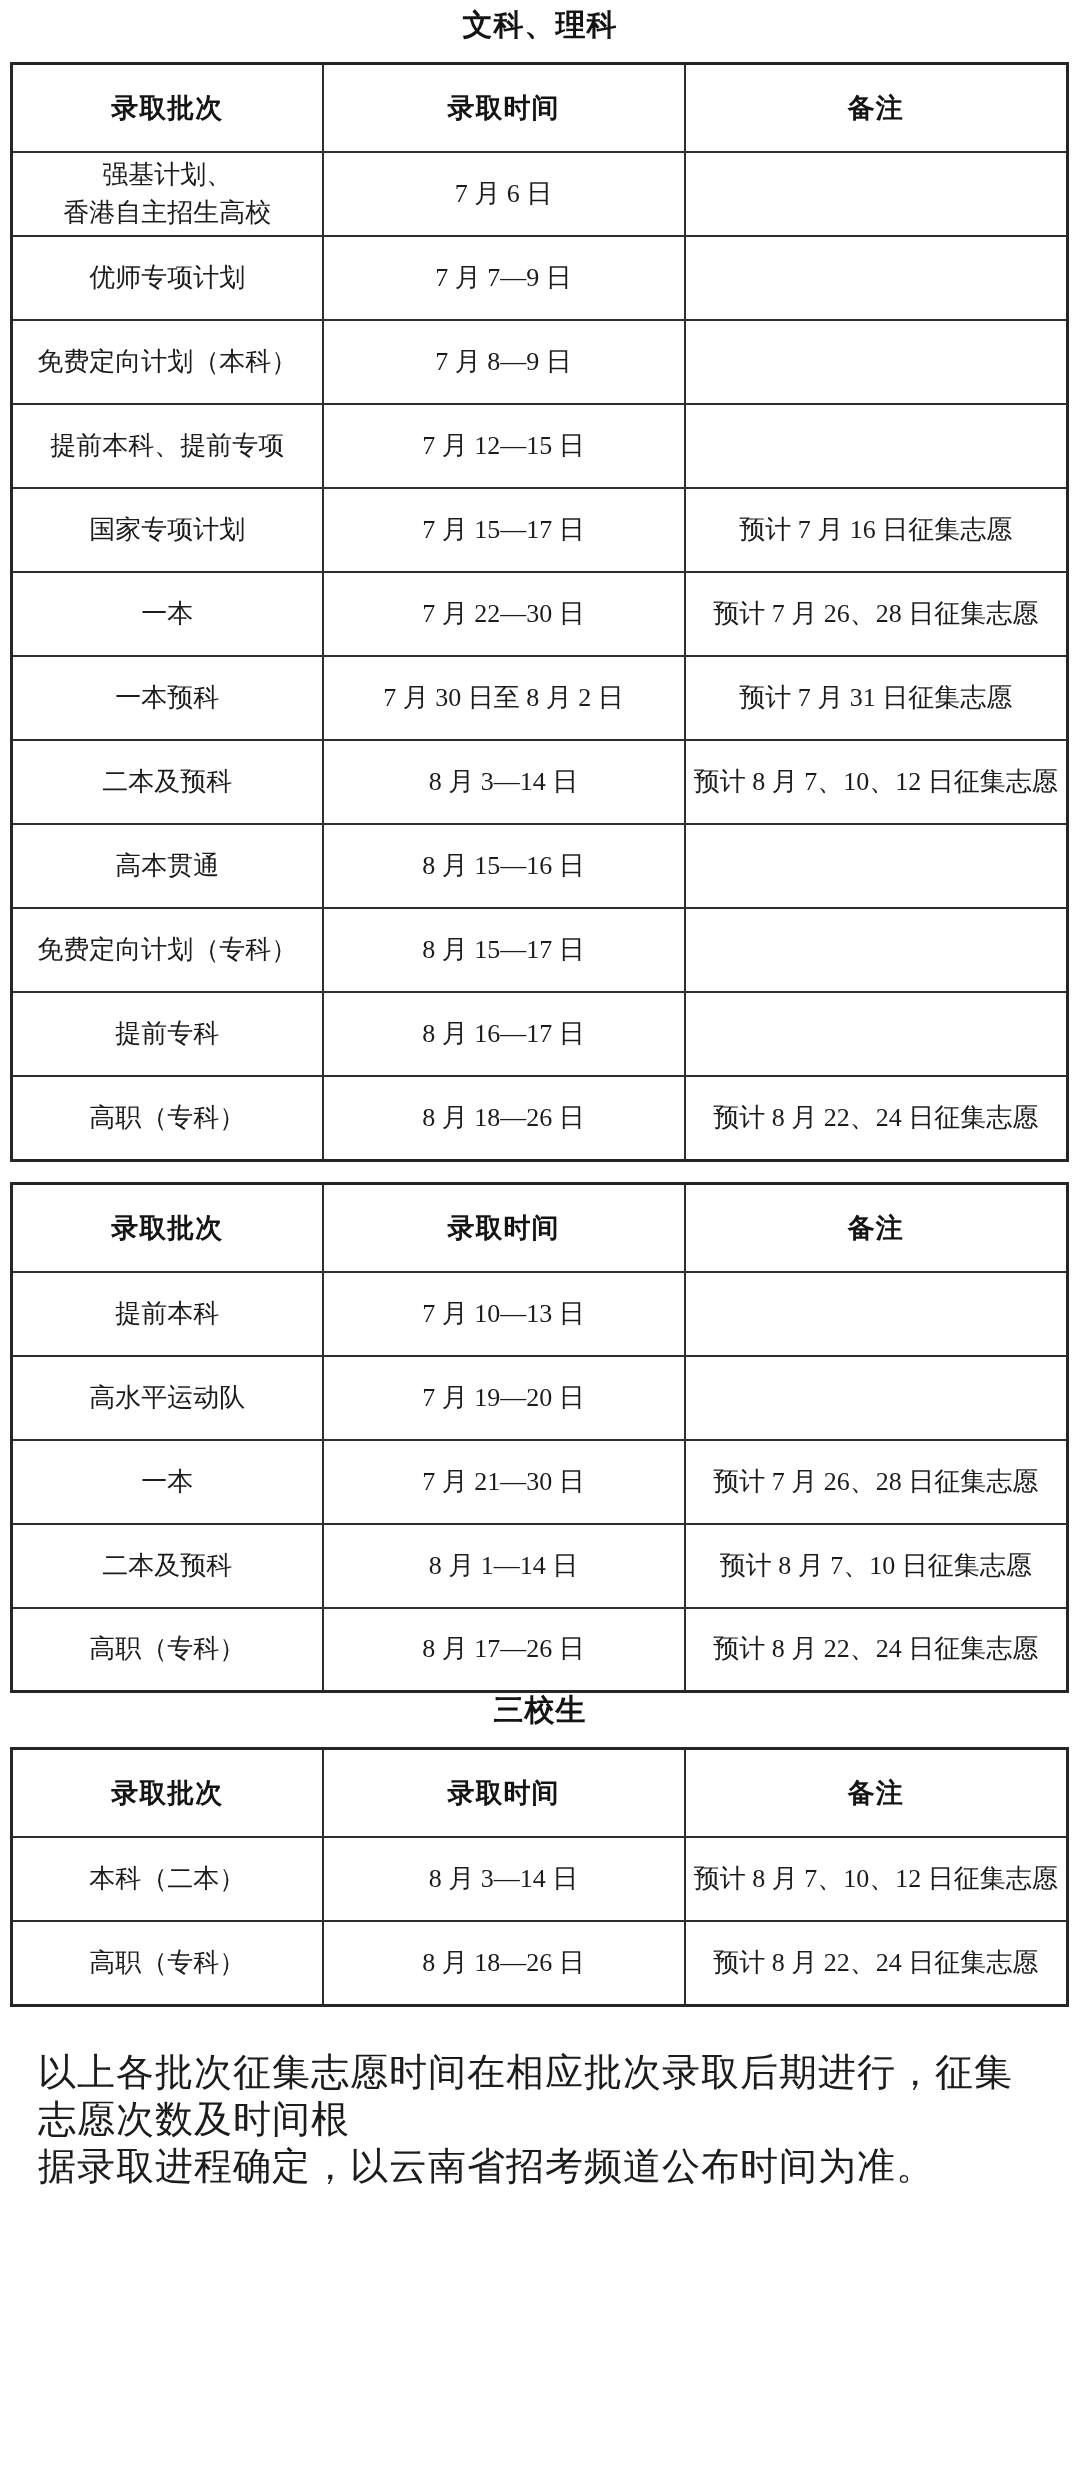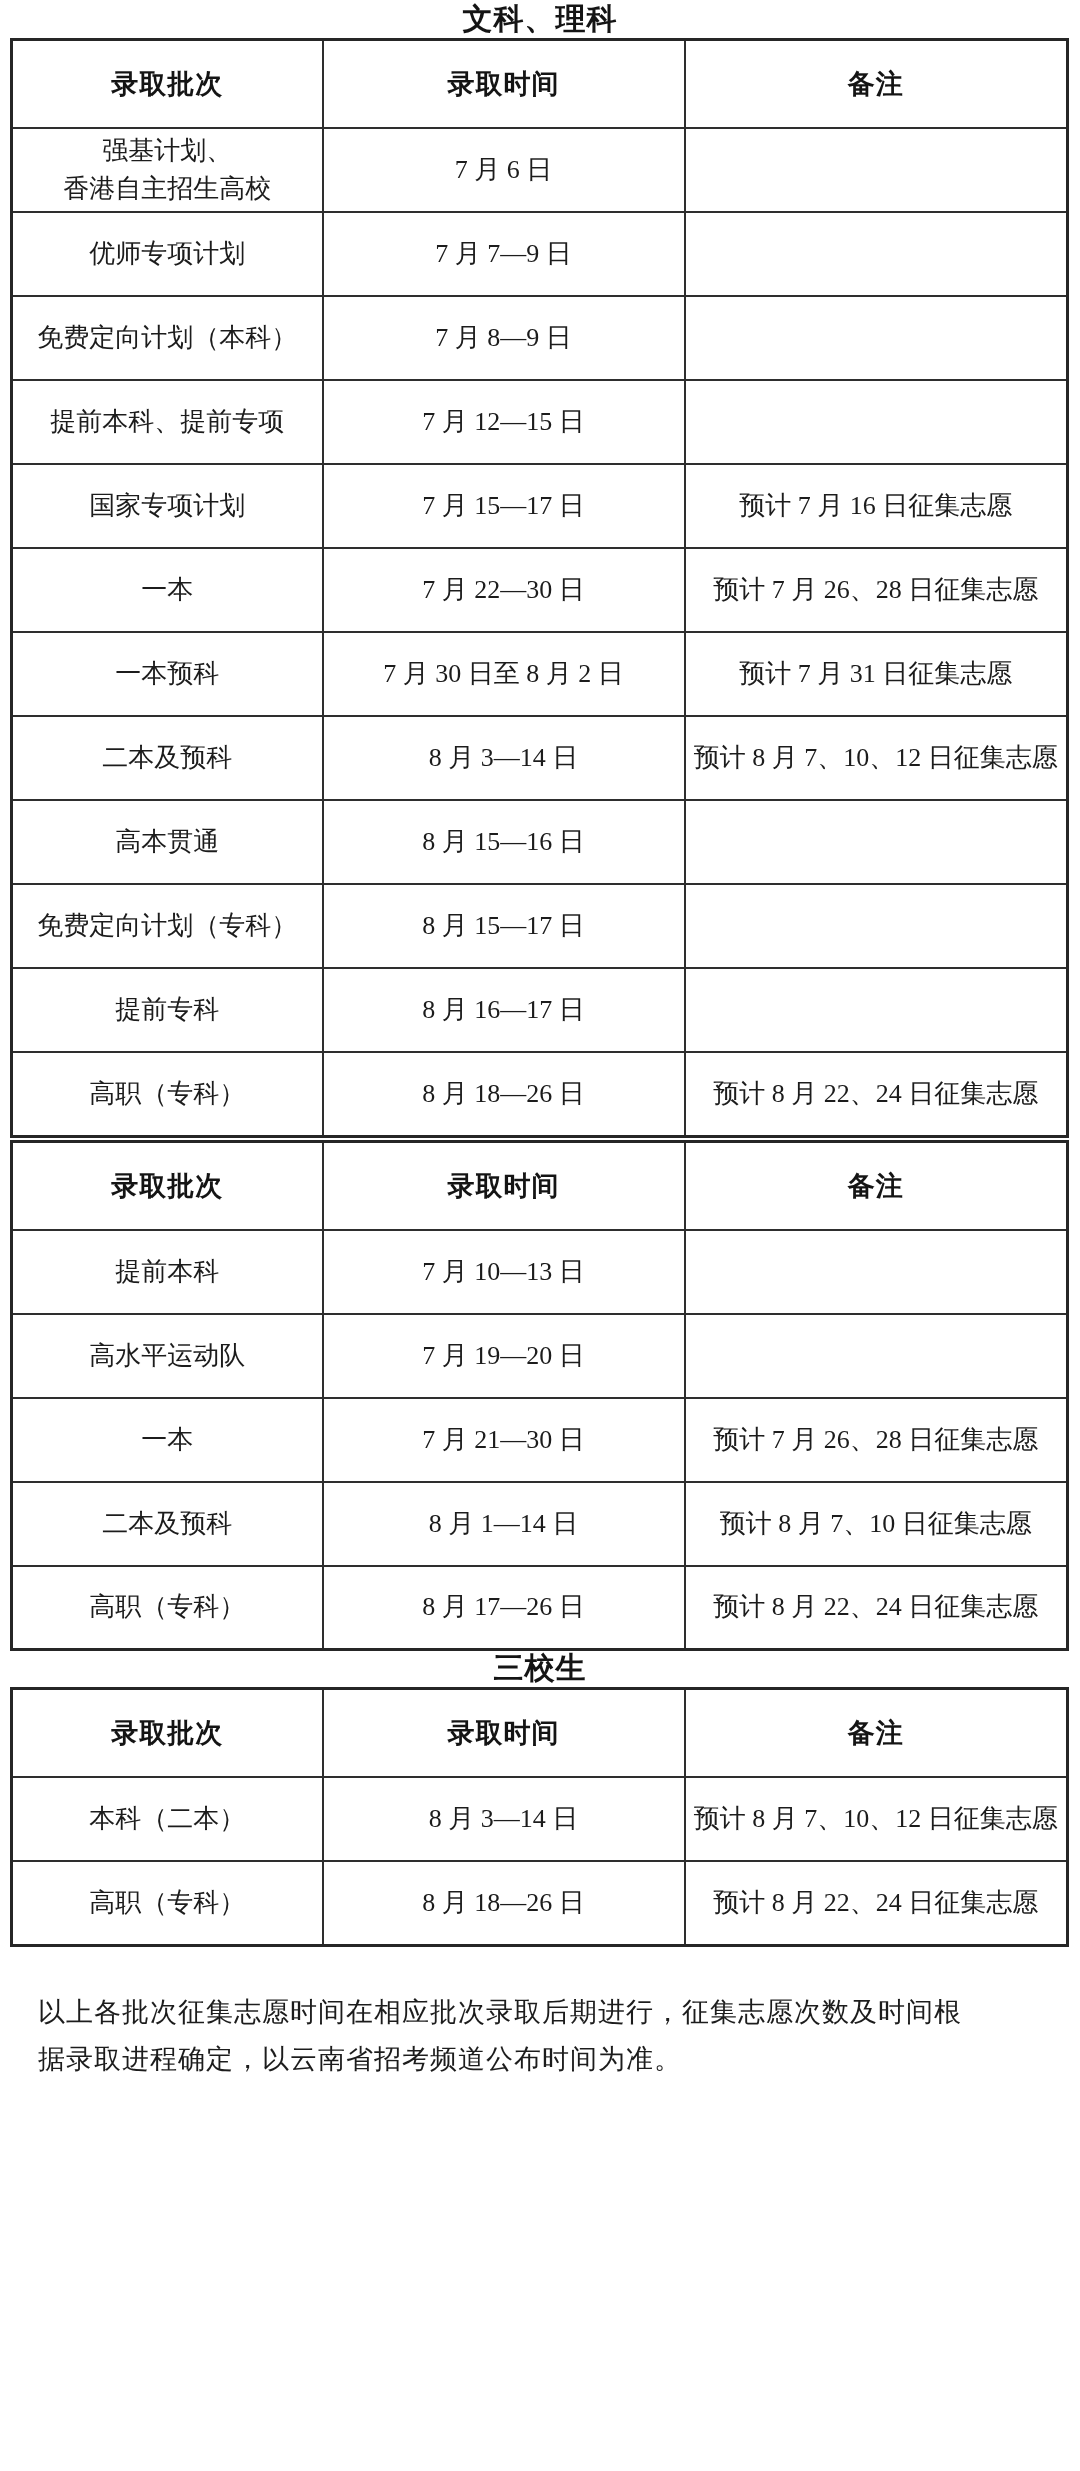--- a/index.html
+++ b/index.html
@@ -23,29 +23,29 @@
   .tbl-title {
     margin: 0;
     text-align: center;
     font-family: "Liberation Sans", "DejaVu Sans", sans-serif;
     font-weight: 700;
     font-size: 30px;
     line-height: 34px;
     color: #141414;
     letter-spacing: 1px;
   }
-  .title-1 { padding-top: 2px; }
+  .title-1 { padding-top: 8px; }
   .title-2 { padding-top: 38px; }
   .title-3 { }
   table.sched {
     border-collapse: collapse;
     table-layout: fixed;
     width: 1056px;
     margin-left: 10px;
-    margin-top: 2px;
+    margin-top: 20px;
     border: 3px solid #262626;
   }
   table.sched td, table.sched th {
     border: 2px solid #2e2e2e;
     text-align: center;
     vertical-align: middle;
     padding: 0 6px;
     overflow: hidden;
   }
   table.sched th {
@@ -60,21 +60,21 @@
     font-size: 26px;
     line-height: 1.45;
     color: #1c1c1c;
   }
   table.sched tr.data-row { height: 84px; }
   td.batch { white-space: pre-line; }
   .footer-note {
     margin-top: 42px;
     margin-left: 38px;
     width: 1012px;
-    font-size: 27px;
+    font-size: 38px;
     line-height: 47px;
     letter-spacing: 1px;
     color: #1c1c1c;
   }
   .footer-line { display: block; }
 </style>
 </head>
 <body>
 
 <div class="sheet">

